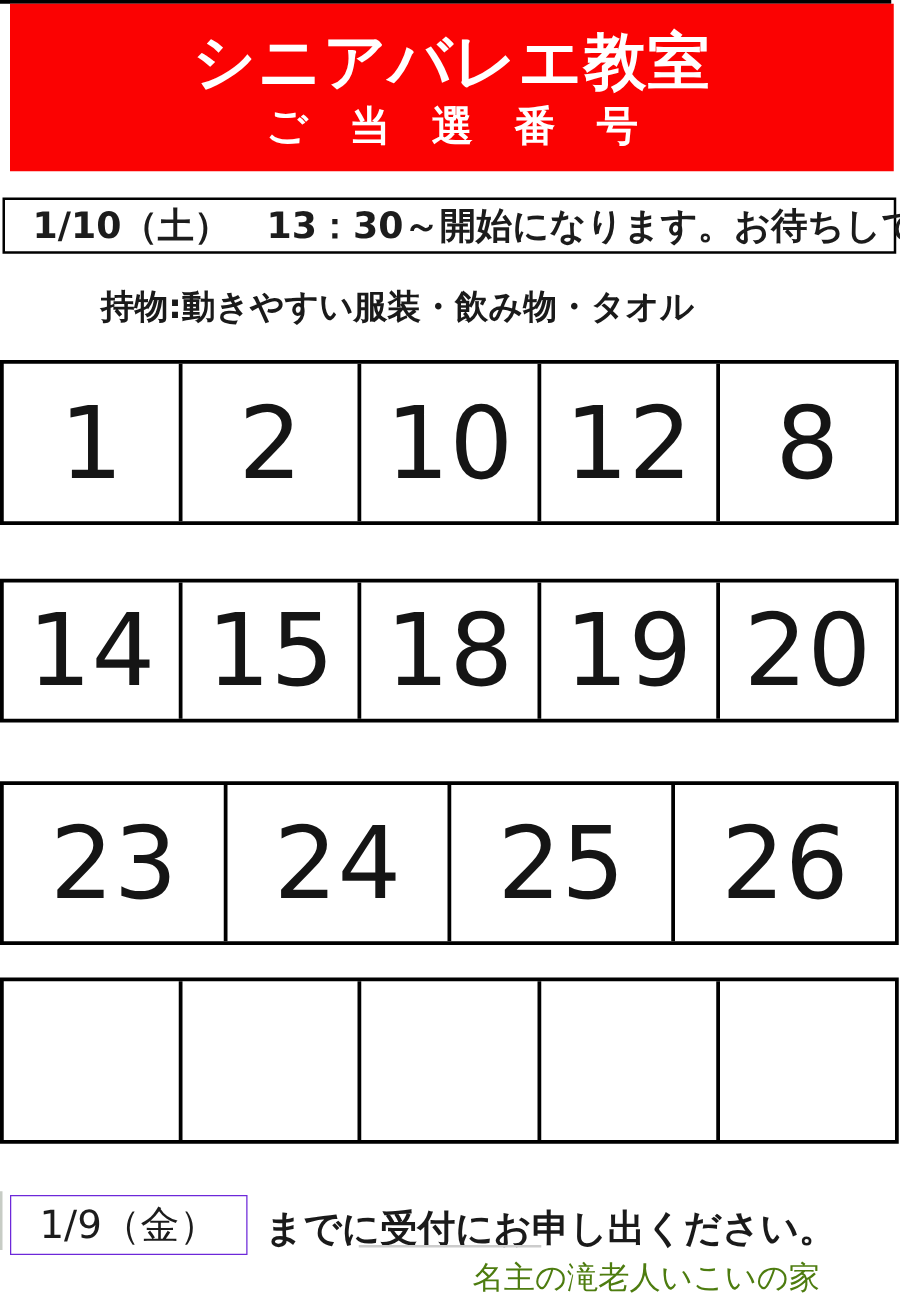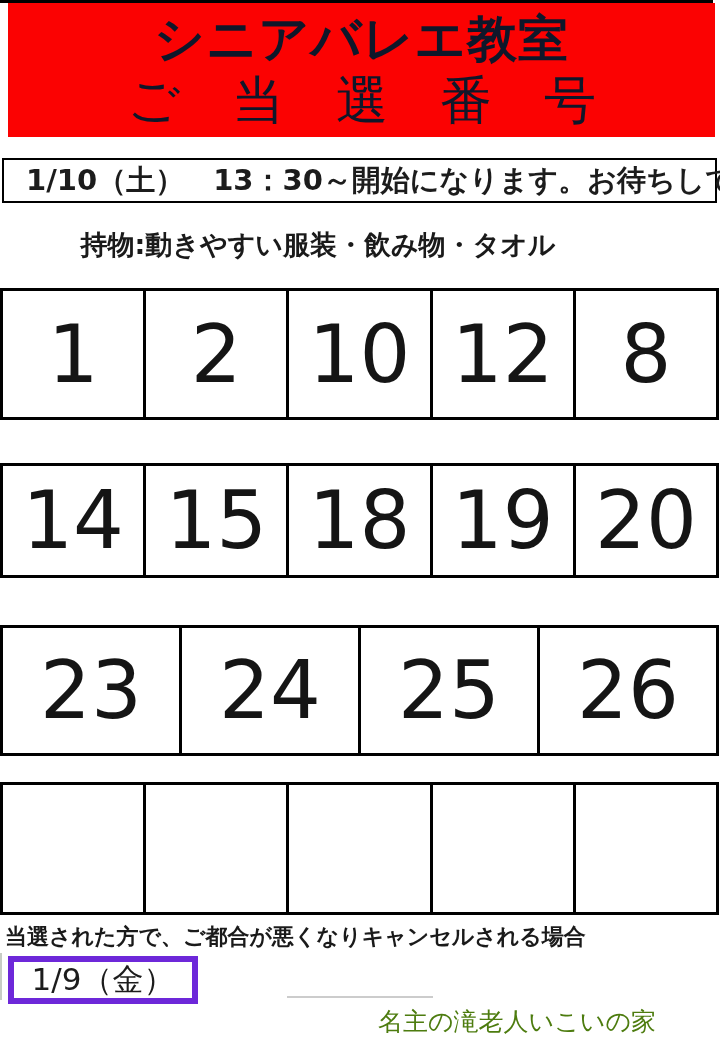--- a/index.html
+++ b/index.html
@@ -8,26 +8,26 @@
     font-family: "DejaVu Sans", "Liberation Sans", sans-serif;
     width: 720px; height: 1040px; position: relative; overflow: hidden;
     color: #111111;
   }
   .page { position: absolute; left: 0; top: 0; width: 720px; height: 1040px; background: #ffffff; }
 
   .top-line { position: absolute; left: 0; top: 0; width: 713px; height: 3px; background: #000000; }
 
   .banner {
     position: absolute; left: 8px; top: 3px; width: 707px; height: 134px;
-    background: #fb0202; color: #0f172a;
+    background: #fb0202; color: #ffffff;
     display: flex; flex-direction: column; align-items: center; justify-content: center;
     gap: 10px; text-align: left;
   }
   .banner-line1 { font-size: 50px; font-weight: bold; line-height: 1.0; letter-spacing: 1px; }
-  .banner-line2 { font-size: 52px; font-weight: normal; line-height: 1.0; }
+  .banner-line2 { font-size: 33px; font-weight: bold; line-height: 1.0; }
 
   .notice-box {
     position: absolute; left: 2px; top: 158px; width: 715px; height: 45px;
     border: 2px solid #000000; background: #ffffff;
     display: flex; align-items: center; padding-left: 22px;
     font-size: 29px; font-weight: bold; color: #1c1c1c; white-space: nowrap;
   }
 
   .belongings {
     position: absolute; left: 0; top: 227px; width: 636px;
@@ -52,21 +52,21 @@
 
   .cancel-line1 {
     position: absolute; left: 5px; top: 922px;
     font-size: 22px; font-weight: bold; color: #1a1a1a; white-space: nowrap;
   }
   .left-edge-line {
     position: absolute; left: 0; top: 953px; width: 2px; height: 47px; background: #c7ccc5;
   }
   .deadline-box {
     position: absolute; left: 8px; top: 956px; width: 190px; height: 48px;
-    border: 6px solid #6d28d9; background: #ffffff;
+    border: 1px solid #6d28d9; background: #ffffff;
     display: flex; align-items: center; justify-content: center;
     font-size: 31px; font-weight: normal; color: #1c1c1c;
   }
   .cancel-line2 {
     position: absolute; left: 212px; top: 963px;
     font-size: 30px; font-weight: bold; color: #1a1a1a; white-space: nowrap;
   }
   .grey-underline {
     position: absolute; left: 287px; top: 996px; width: 146px; height: 2px; background: #cccccc;
   }
@@ -117,26 +117,26 @@
   </div>
 
   <div class="num-row r4">
     <div class="num-cell"></div>
     <div class="num-cell"></div>
     <div class="num-cell"></div>
     <div class="num-cell"></div>
     <div class="num-cell"></div>
   </div>
 
-  <div class="cancel-line1">当選された方で、ご都合が悪くなりキャンセルされる場合</div>
 
   <div class="left-edge-line"></div>
 
   <div class="deadline-box">
     <span>1/9（金）</span>
   </div>
 
+  <div class="cancel-line2">までに受付にお申し出ください。</div>
 
   <div class="grey-underline"></div>
 
   <div class="footer-name">名主の滝老人いこいの家</div>
 
 </div>
 
 </body></html>

